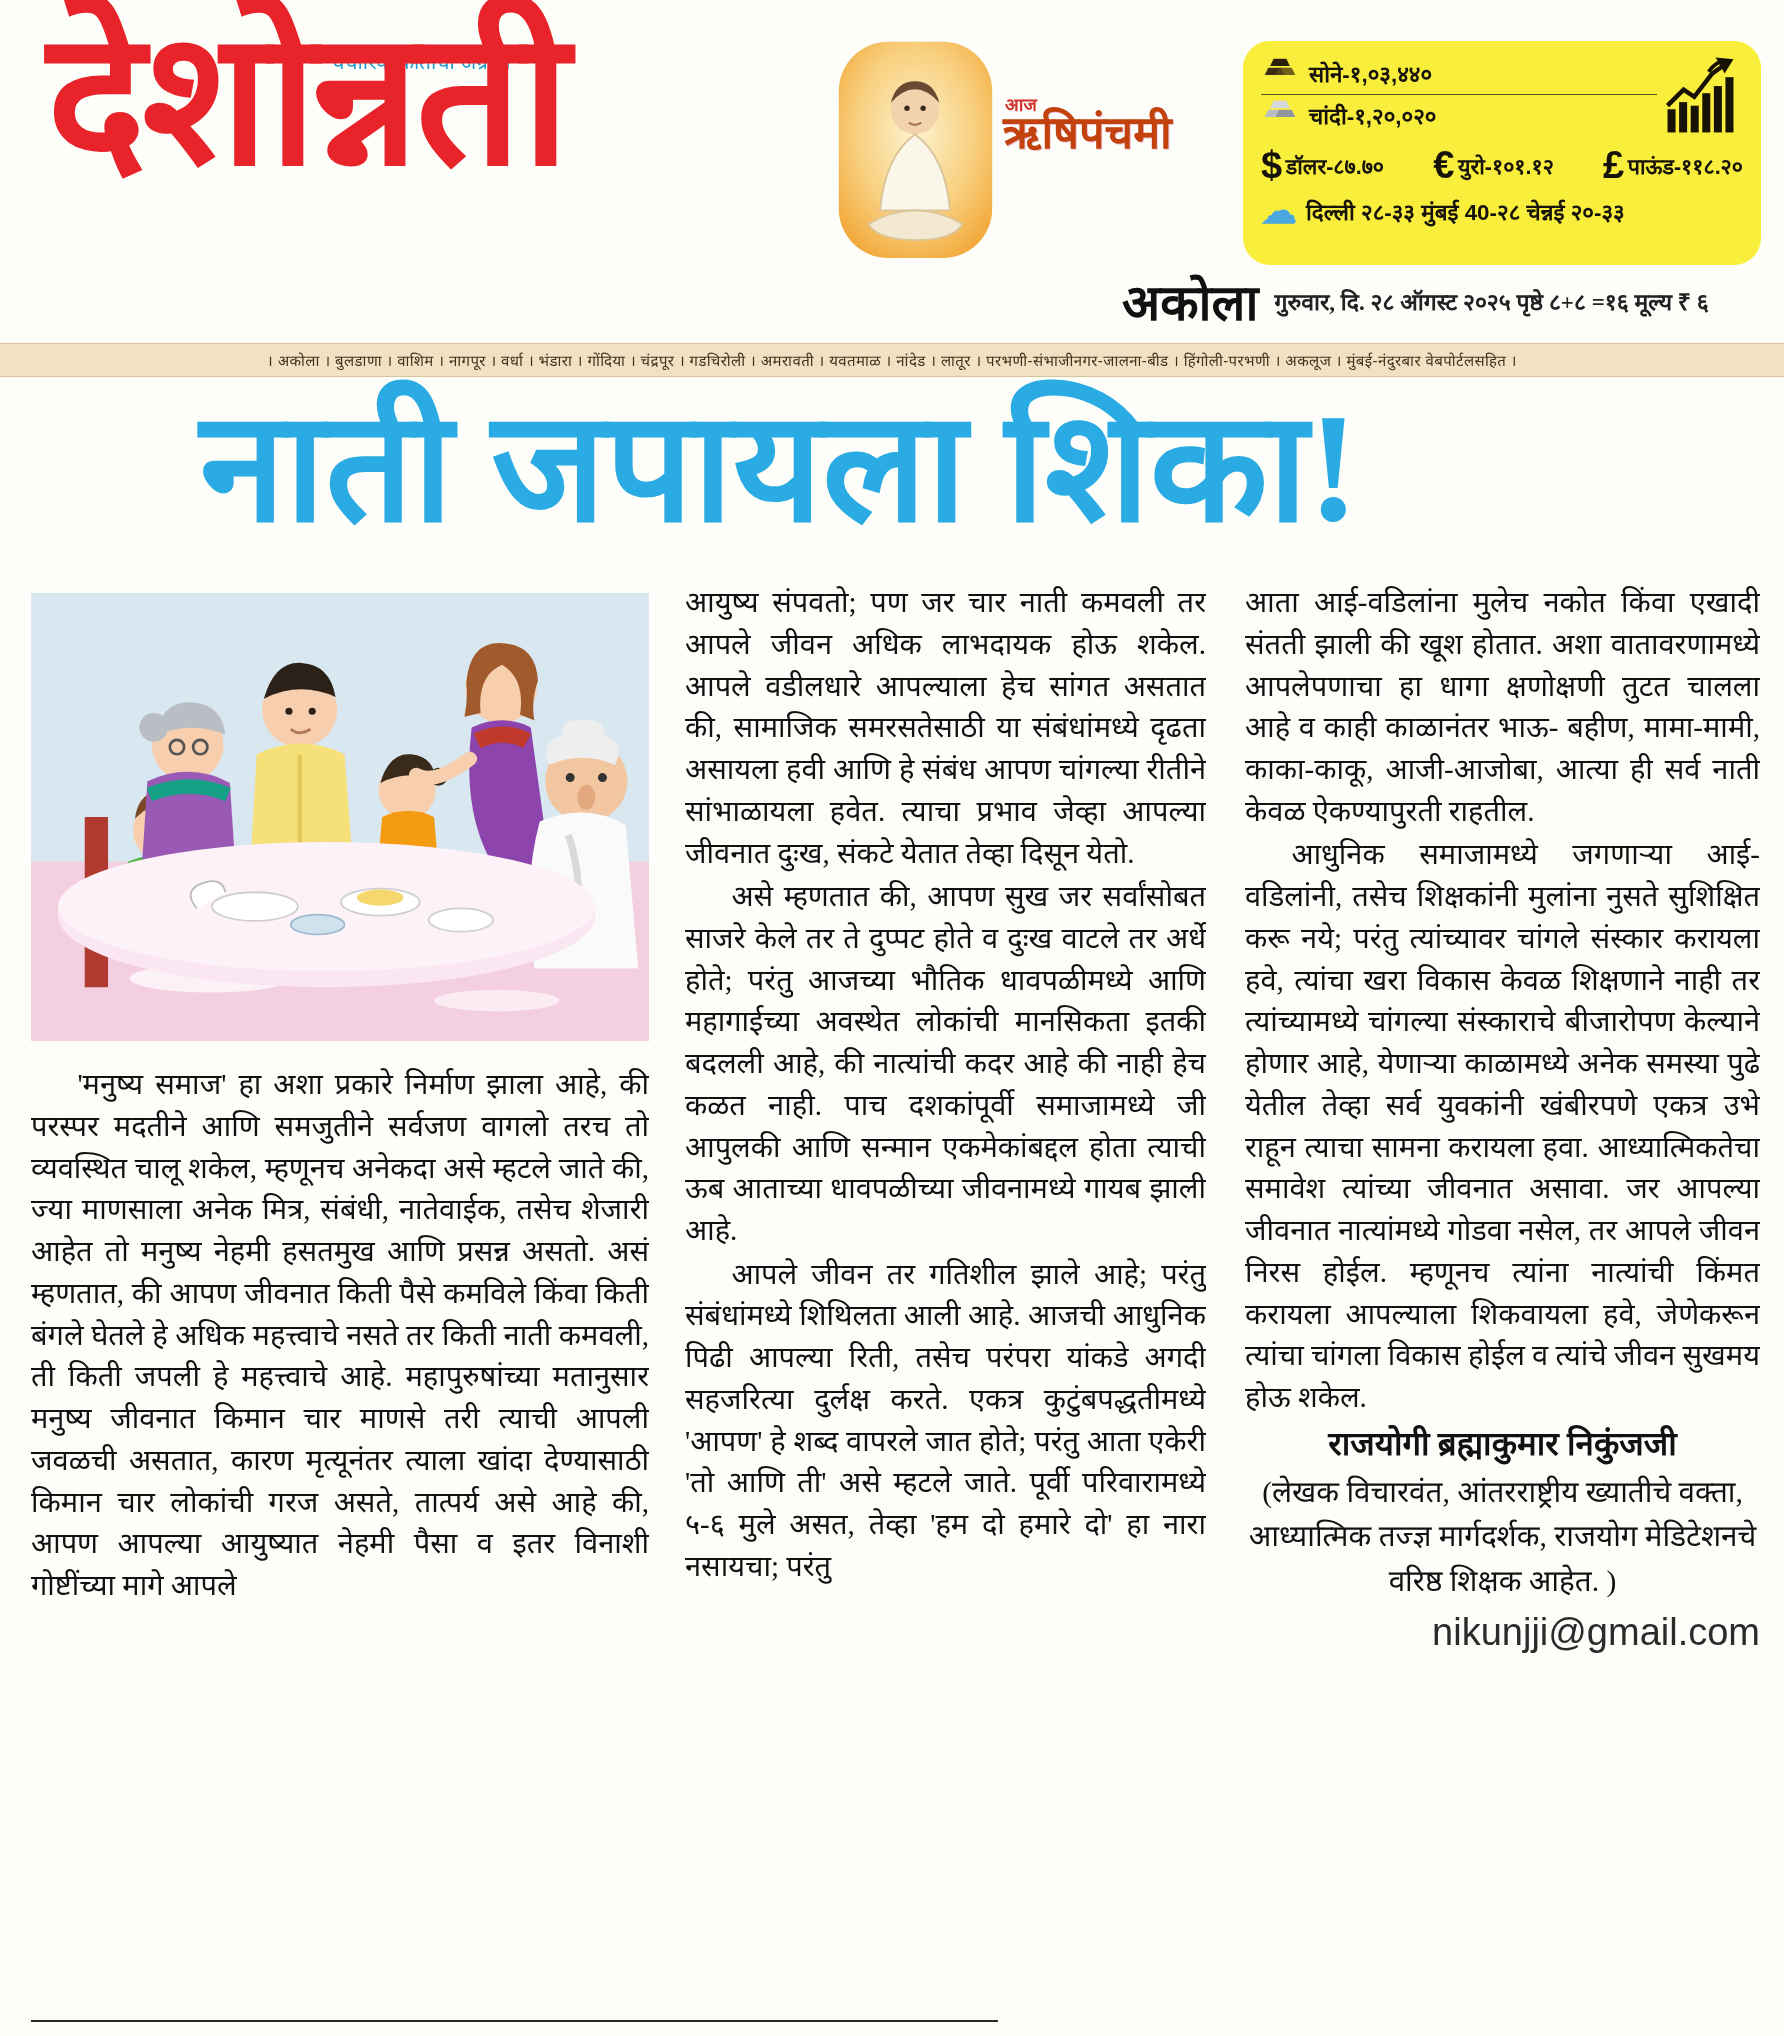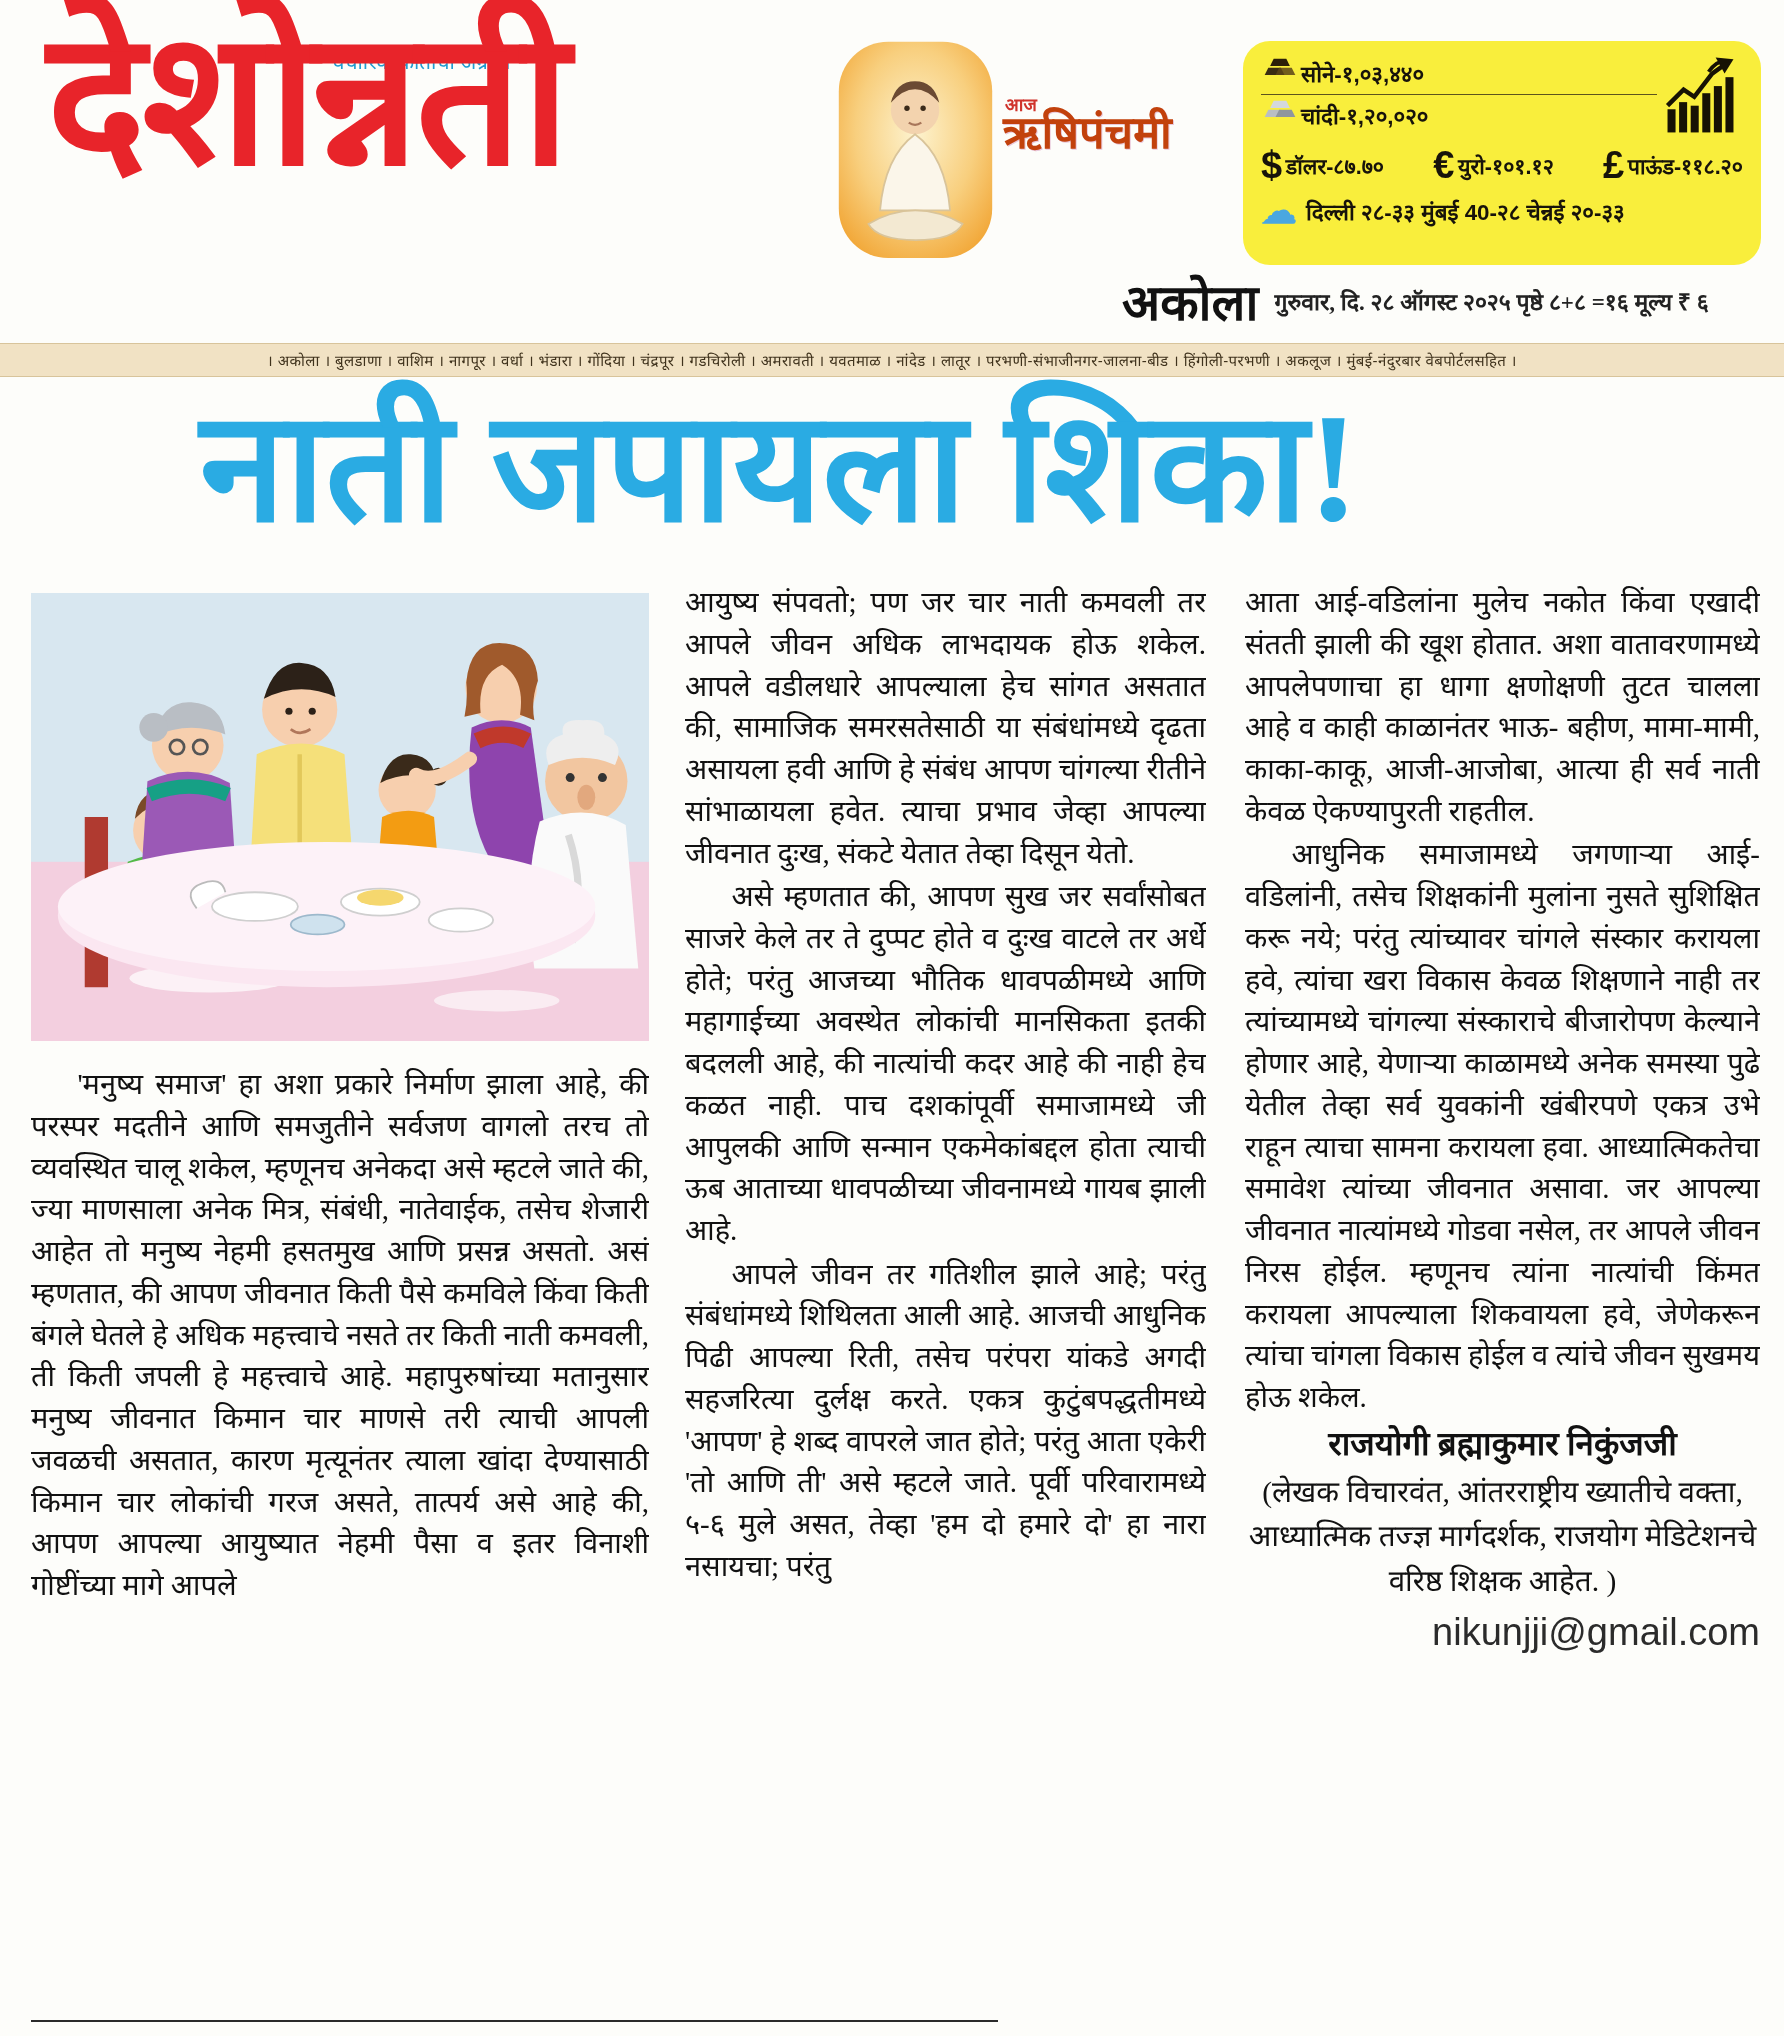--- a/index.html
+++ b/index.html
@@ -16,21 +16,21 @@
             text-shadow:0.9px 0.9px 0 #e9c8da;white-space:nowrap;}
   .dateline{position:absolute;left:1122px;top:267px;width:636px;white-space:nowrap;}
   .dateline .city{font-size:50px;font-weight:bold;font-family:"Liberation Sans",sans-serif;color:#111;vertical-align:middle;}
   .dateline .date{font-size:23px;font-weight:bold;color:#222;margin-left:12.5px;vertical-align:middle;}
   
   .ratesbox{position:absolute;left:1243px;top:41px;width:518px;height:224px;background:#f9ee3c;
             border-radius:27px;font-family:"Liberation Sans",sans-serif;font-weight:bold;
             color:#17130a;padding:12.5px 18px;box-sizing:border-box;}
   .rates-top{display:flex;align-items:stretch;}
   .rates-col{flex:1;display:flex;flex-direction:column;justify-content:space-between;}
-  .rate-item{display:flex;align-items:center;gap:2px;font-size:22.4px;padding:3.6px 0;}
+  .rate-item{display:flex;align-items:center;gap:10px;font-size:22.4px;padding:3.6px 0;}
   .rate-item.sep{border-bottom:1.8px solid #5c531d;}
   .chart-wrap{width:86px;display:flex;align-items:center;justify-content:center;}
   .rates-cur{display:flex;justify-content:space-between;margin-top:10.7px;font-size:21.5px;align-items:center;}
   .cur{display:flex;align-items:center;gap:3.6px;}
   .cur .sign{font-size:38px;line-height:1;}
   .rates-weather{display:flex;align-items:center;gap:9px;margin-top:9px;font-size:22.4px;}
   .cloud{font-size:36px;color:#4aa7e0;line-height:1;}
   
   .navstrip{position:absolute;left:0;top:343px;width:1784px;height:32px;background:#f1e2c4;
             border-top:0.9px solid #d8c49b;border-bottom:0.9px solid #d8c49b;display:flex;

